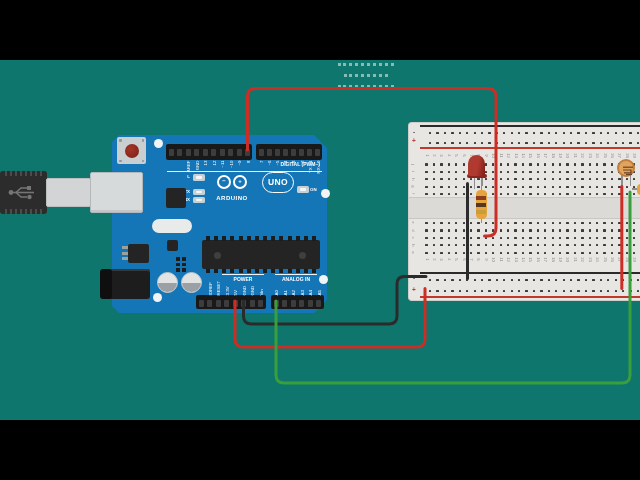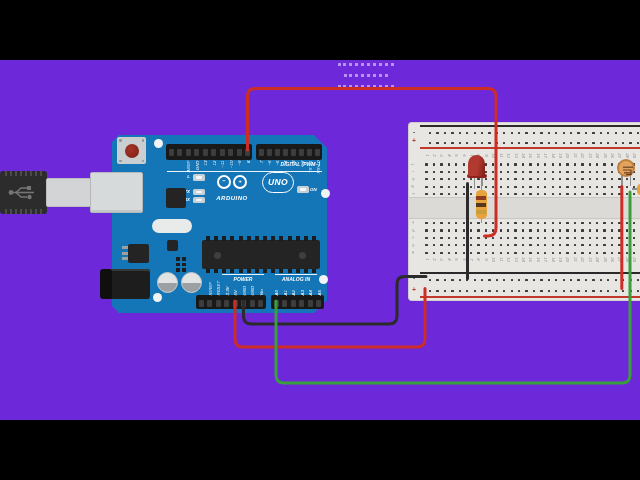--- a/index.html
+++ b/index.html
@@ -45,21 +45,21 @@
   .comp{position:absolute;z-index:30;}
   .leg{position:absolute;width:1.7px;background:#8f8f8f;}
   
   #wires{position:absolute;left:0;top:0;z-index:40;}
   #wires path{fill:none;stroke-width:3;stroke-linecap:round;}
   .wm{position:absolute;border-top:3px dotted rgba(255,255,255,.5);height:0;z-index:4;}
 </style>
 </head>
 <body>
 
-<div id="stage" style="background: #6d28d9; font-style: italic;">
+<div id="stage" style="background: #0f766e;">
 
   <div class="bar" style="top:0;background:#000;"></div>
   <div class="bar" style="top:420px;background:#000;"></div>
 
   <div class="wm" style="left:338px;top:63px;width:56px;"></div>
   <div class="wm" style="left:344px;top:74px;width:44px;"></div>
   <div class="wm" style="left:338px;top:85px;width:56px;"></div>
 
   <div id="breadboard">
     <div class="bb-line" style="top:2.5px;background:#2a2a2a;"></div>

